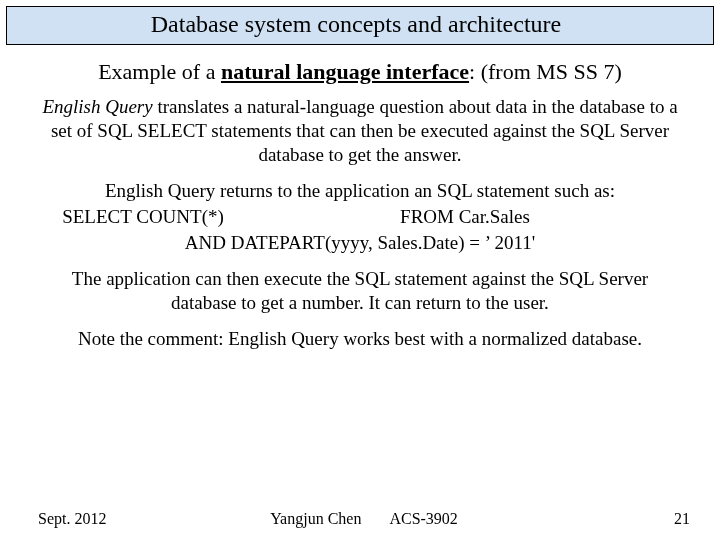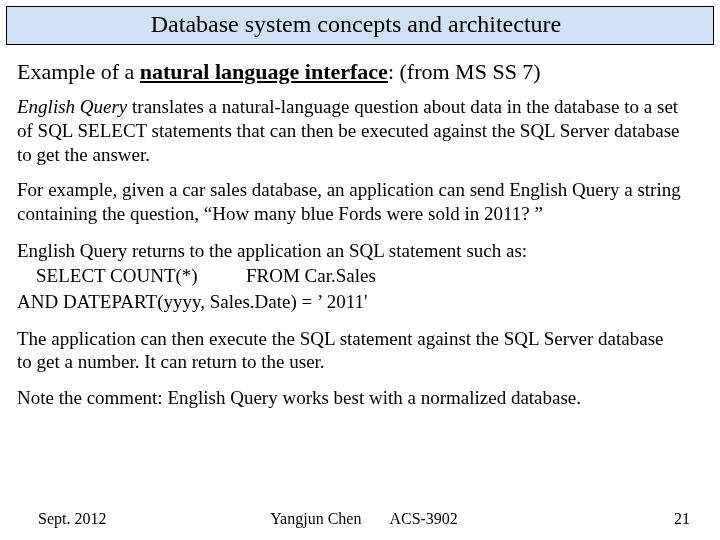--- a/index.html
+++ b/index.html
@@ -20,21 +20,22 @@
   }
   .title-bar {
     margin: 6px 6px 0 6px;
     background: #cfe1f3;
     border: 1px solid #000;
     text-align: center;
     font-size: 24px;
     padding: 4px 8px 6px 0;
   }
   .content {
-    padding: 8px 38px 0 17px;
+    padding: 8px 38px 0 38px;
+    text-align: center;
   }
   .heading {
     font-size: 22px;
     margin: 6px 0 10px 0;
   }
   .heading .label {
     font-weight: bold;
     text-decoration: underline;
   }
   p.body {
@@ -44,21 +45,21 @@
   }
   .italic { font-style: italic; }
   .sql-block {
     font-size: 19px;
     margin: 0 0 12px 0;
     line-height: 1.35;
   }
   .sql-row {
     display: flex;
   }
-  .sql-col1 { width: 210px; margin-left: 19px; }
+  .sql-col1 { width: 210px; }
   .sql-col2 { flex: 1; }
   .footer {
     position: absolute;
     bottom: 18px;
     left: 38px;
     right: 30px;
     display: flex;
     justify-content: space-between;
     font-size: 16px;
     color: #000;
@@ -81,21 +82,20 @@
   <div class="content">
 
     <div class="heading">
       <span>Example of a </span><span class="label">natural language interface</span><span>: (from MS SS 7)</span>
     </div>
 
     <p class="body">
       <span class="italic">English Query</span><span> translates a natural-language question about data in the database to a set of SQL SELECT statements that can then be executed against the SQL Server database to get the answer.</span>
     </p>
 
-    <p class="body">For example, given a car sales database, an application can send English Query a string containing the question, “How many blue Fords were sold in 2011? ”</p>
 
     <div class="sql-block">
       <div>English Query returns to the application an SQL statement such as:</div>
       <div class="sql-row">
         <div class="sql-col1">SELECT COUNT(*)</div>
         <div class="sql-col2">FROM Car.Sales</div>
       </div>
       <div>AND DATEPART(yyyy, Sales.Date) = ’ 2011'</div>
     </div>
 

